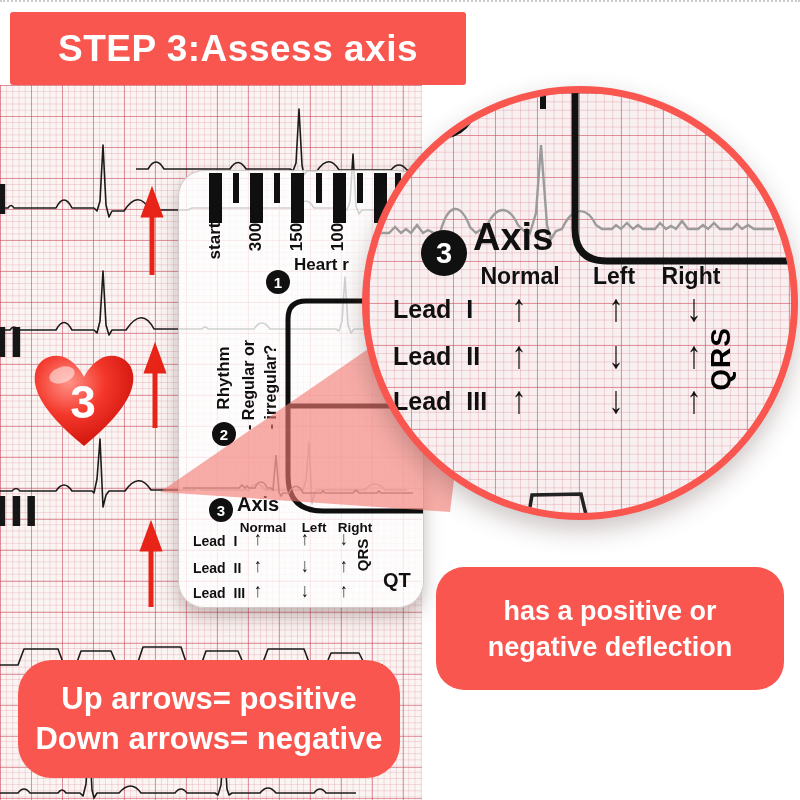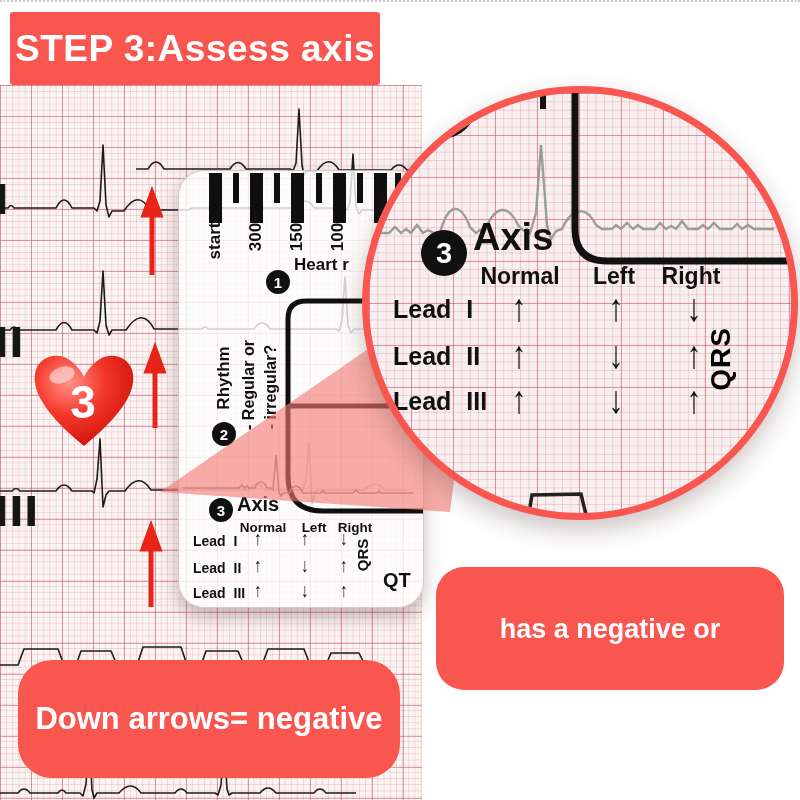--- a/index.html
+++ b/index.html
@@ -13,21 +13,21 @@
       linear-gradient(rgba(200,70,90,.5) 1px,transparent 1px),
       linear-gradient(90deg,rgba(200,70,90,.5) 1px,transparent 1px),
       linear-gradient(rgba(200,70,90,.18) 1px,transparent 1px),
       linear-gradient(90deg,rgba(200,70,90,.18) 1px,transparent 1px);
     background-size:31px 31px,31px 31px,6.2px 6.2px,6.2px 6.2px;}
   .leadnum{position:absolute;font-weight:700;font-size:40px;color:#161616;
     font-family:"DejaVu Sans",sans-serif;line-height:1;}
   
   .redbox{background:#f8564f;color:#fff;font-weight:700;display:flex;
     flex-direction:column;align-items:center;justify-content:center;text-align:center;}
-  .banner{left:10px;top:12px;width:370px;height:73px;font-size:37px;letter-spacing:.5px;border-radius:3px;}
+  .banner{left:10px;top:12px;width:456px;height:73px;font-size:37px;letter-spacing:.5px;border-radius:3px;}
   .co-left{left:18px;top:660px;width:382px;height:118px;border-radius:34px;font-size:31px;line-height:40px;}
   .co-right{left:436px;top:567px;width:348px;height:123px;border-radius:28px;font-size:27px;line-height:36px;}
   
   .card{left:178px;top:170px;width:244px;height:436px;border-radius:26px;
     background:rgba(255,255,255,.8);border:1px solid rgba(170,160,160,.55);
     box-shadow:0 8px 18px rgba(90,60,60,.35);}
   .card *{color:#101010;}
   .rot{position:absolute;white-space:nowrap;transform:translate(-50%,-50%) rotate(-90deg);font-weight:700;}
   .badge{position:absolute;border-radius:50%;background:#101010;color:#fff !important;
     display:flex;align-items:center;justify-content:center;font-weight:700;}
@@ -190,17 +190,19 @@
   <path d="M56,96 C22,68 4,44 7,24 C9,8 27,1 40,9 C48,14 53,21 56,27 C59,21 64,14 72,9 C85,1 103,8 105,24 C108,44 90,68 56,96 Z" fill="url(#hg)"></path>
   <ellipse cx="34" cy="25" rx="13" ry="8" transform="rotate(-18 34 25)" fill="#ffffff" opacity="0.5"></ellipse>
   <text x="55" y="68" text-anchor="middle" font-size="46" font-weight="bold" fill="#ffffff" font-family="Liberation Sans, sans-serif">3</text>
 </svg>
 
 <div class="abs redbox banner" style="z-index:6;">
   <span>STEP 3:Assess axis</span>
 </div>
 
 <div class="abs redbox co-left" style="z-index:6;">
+  <span>Up arrows= positive</span>
   <span>Down arrows= negative</span>
 </div>
 <div class="abs redbox co-right" style="z-index:6;">
-  <span>has a negative or</span>
+  <span>has a positive or</span>
+  <span>negative deflection</span>
 </div>
 
 </body></html>

